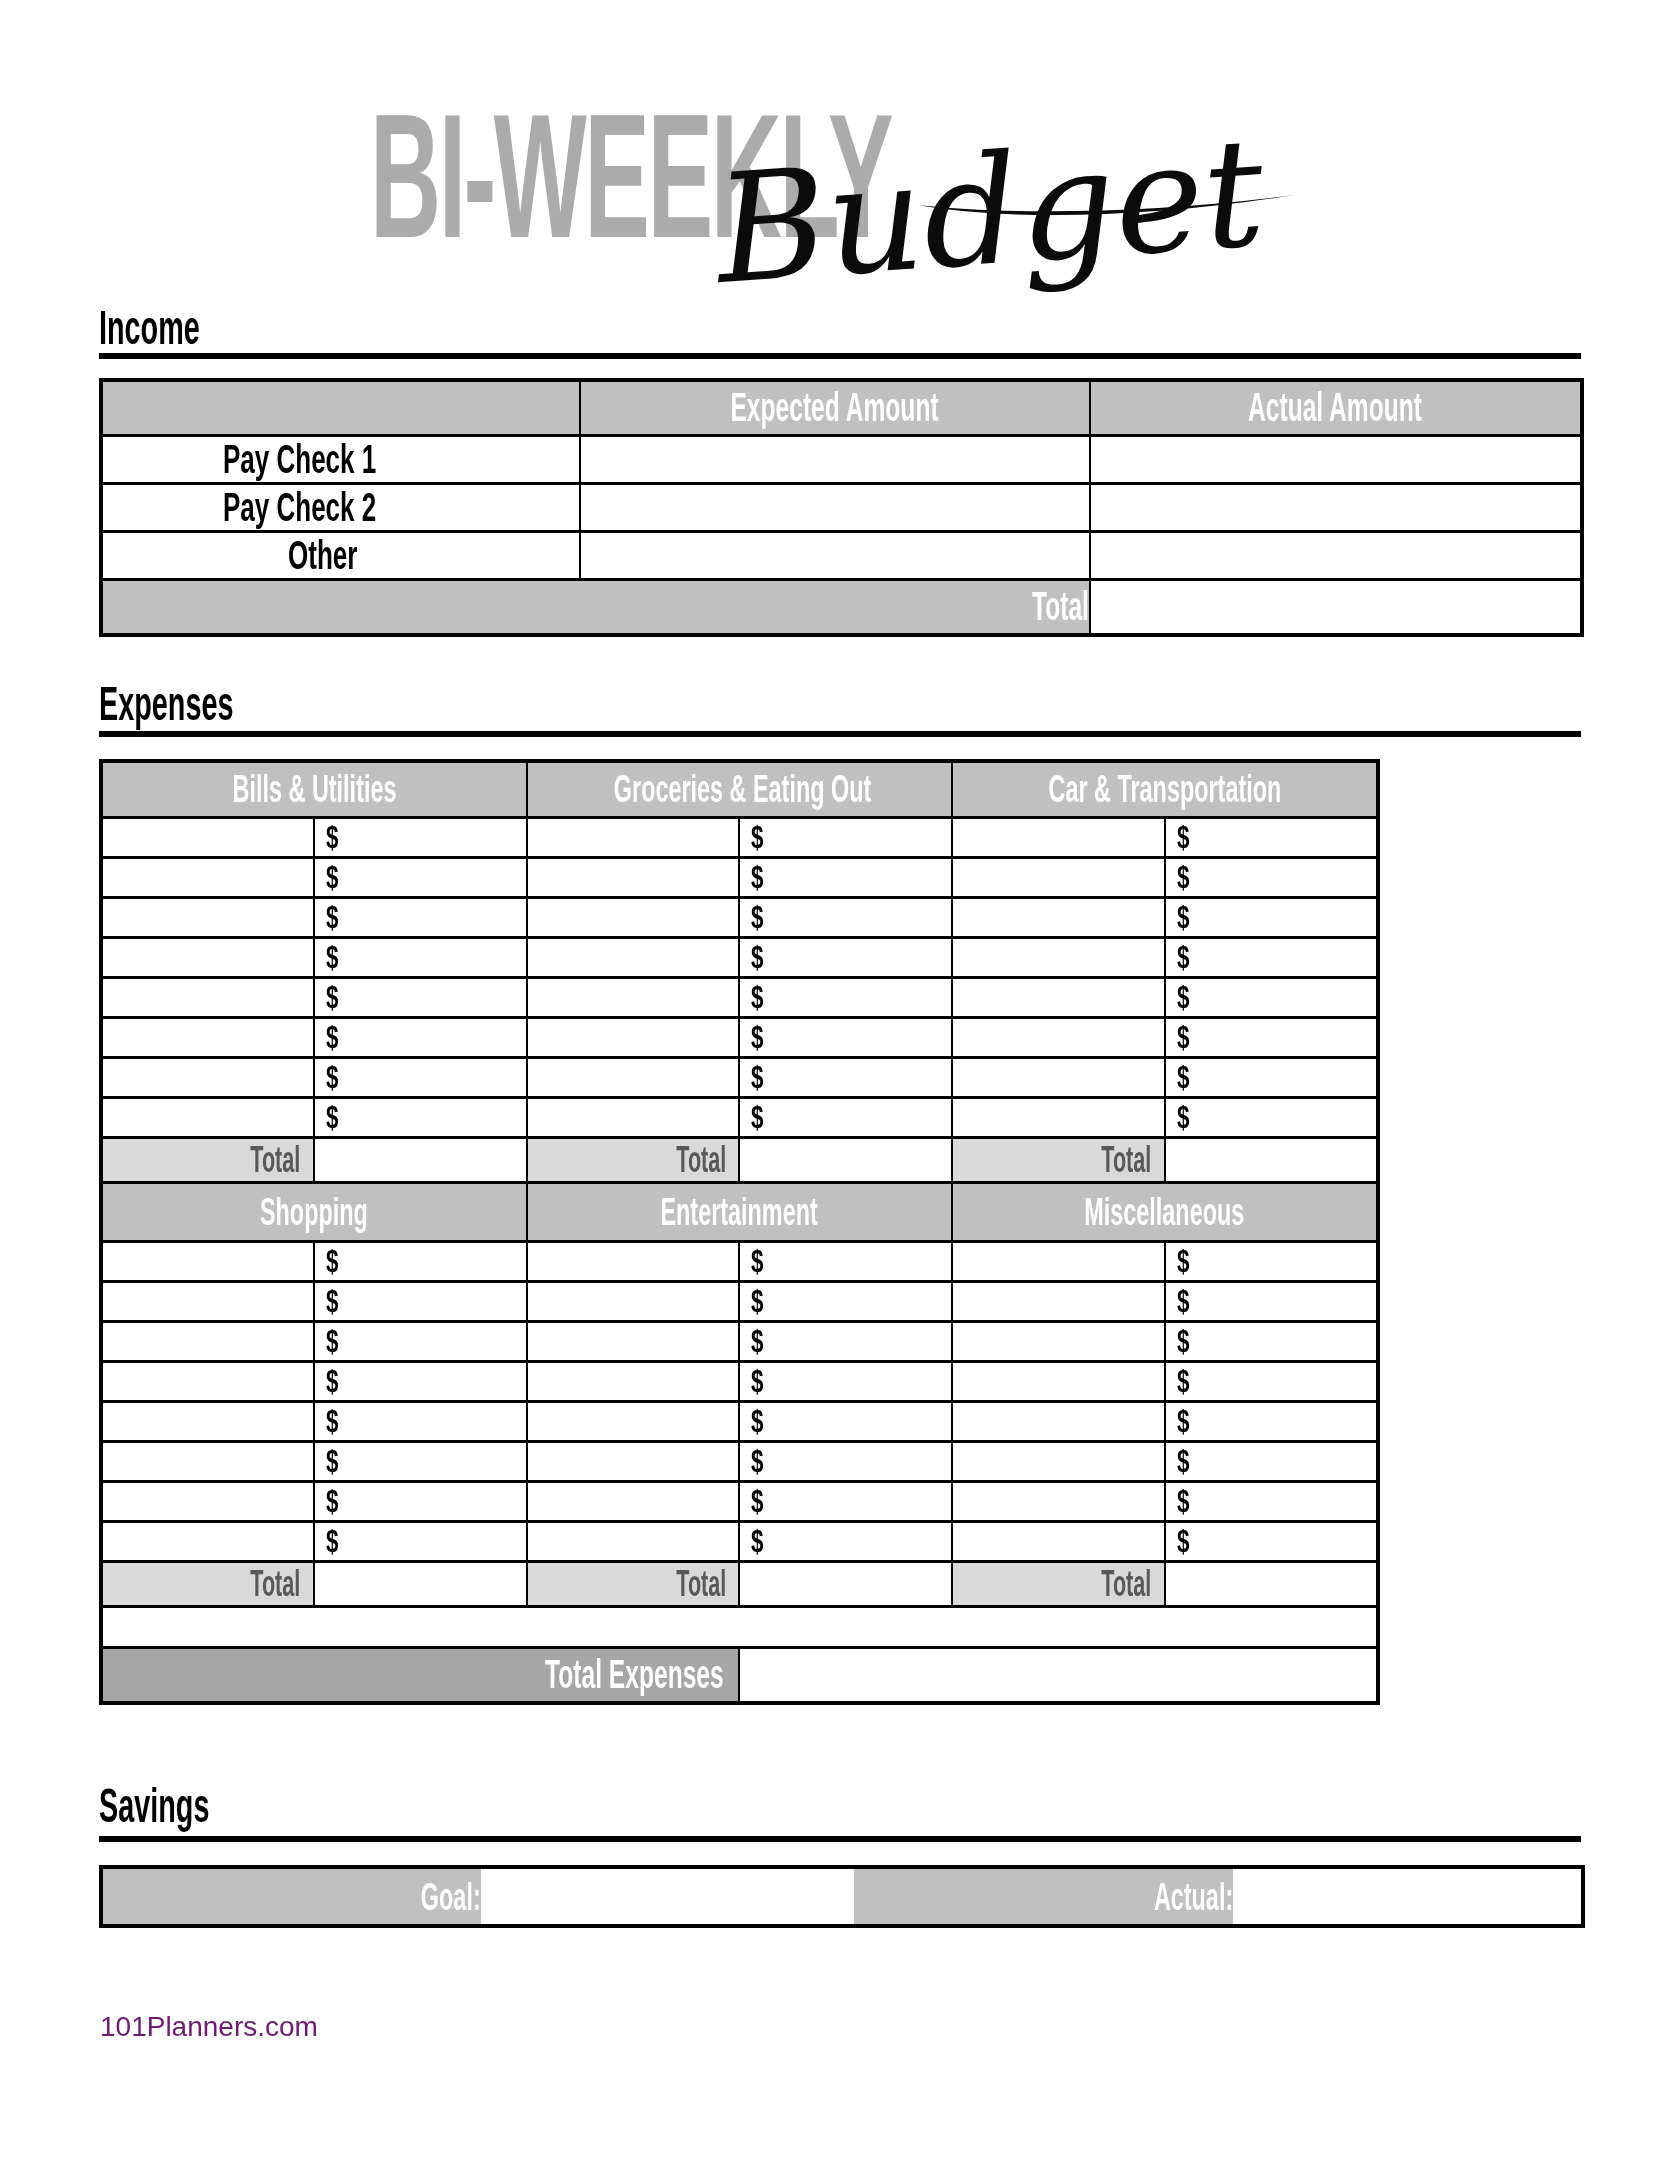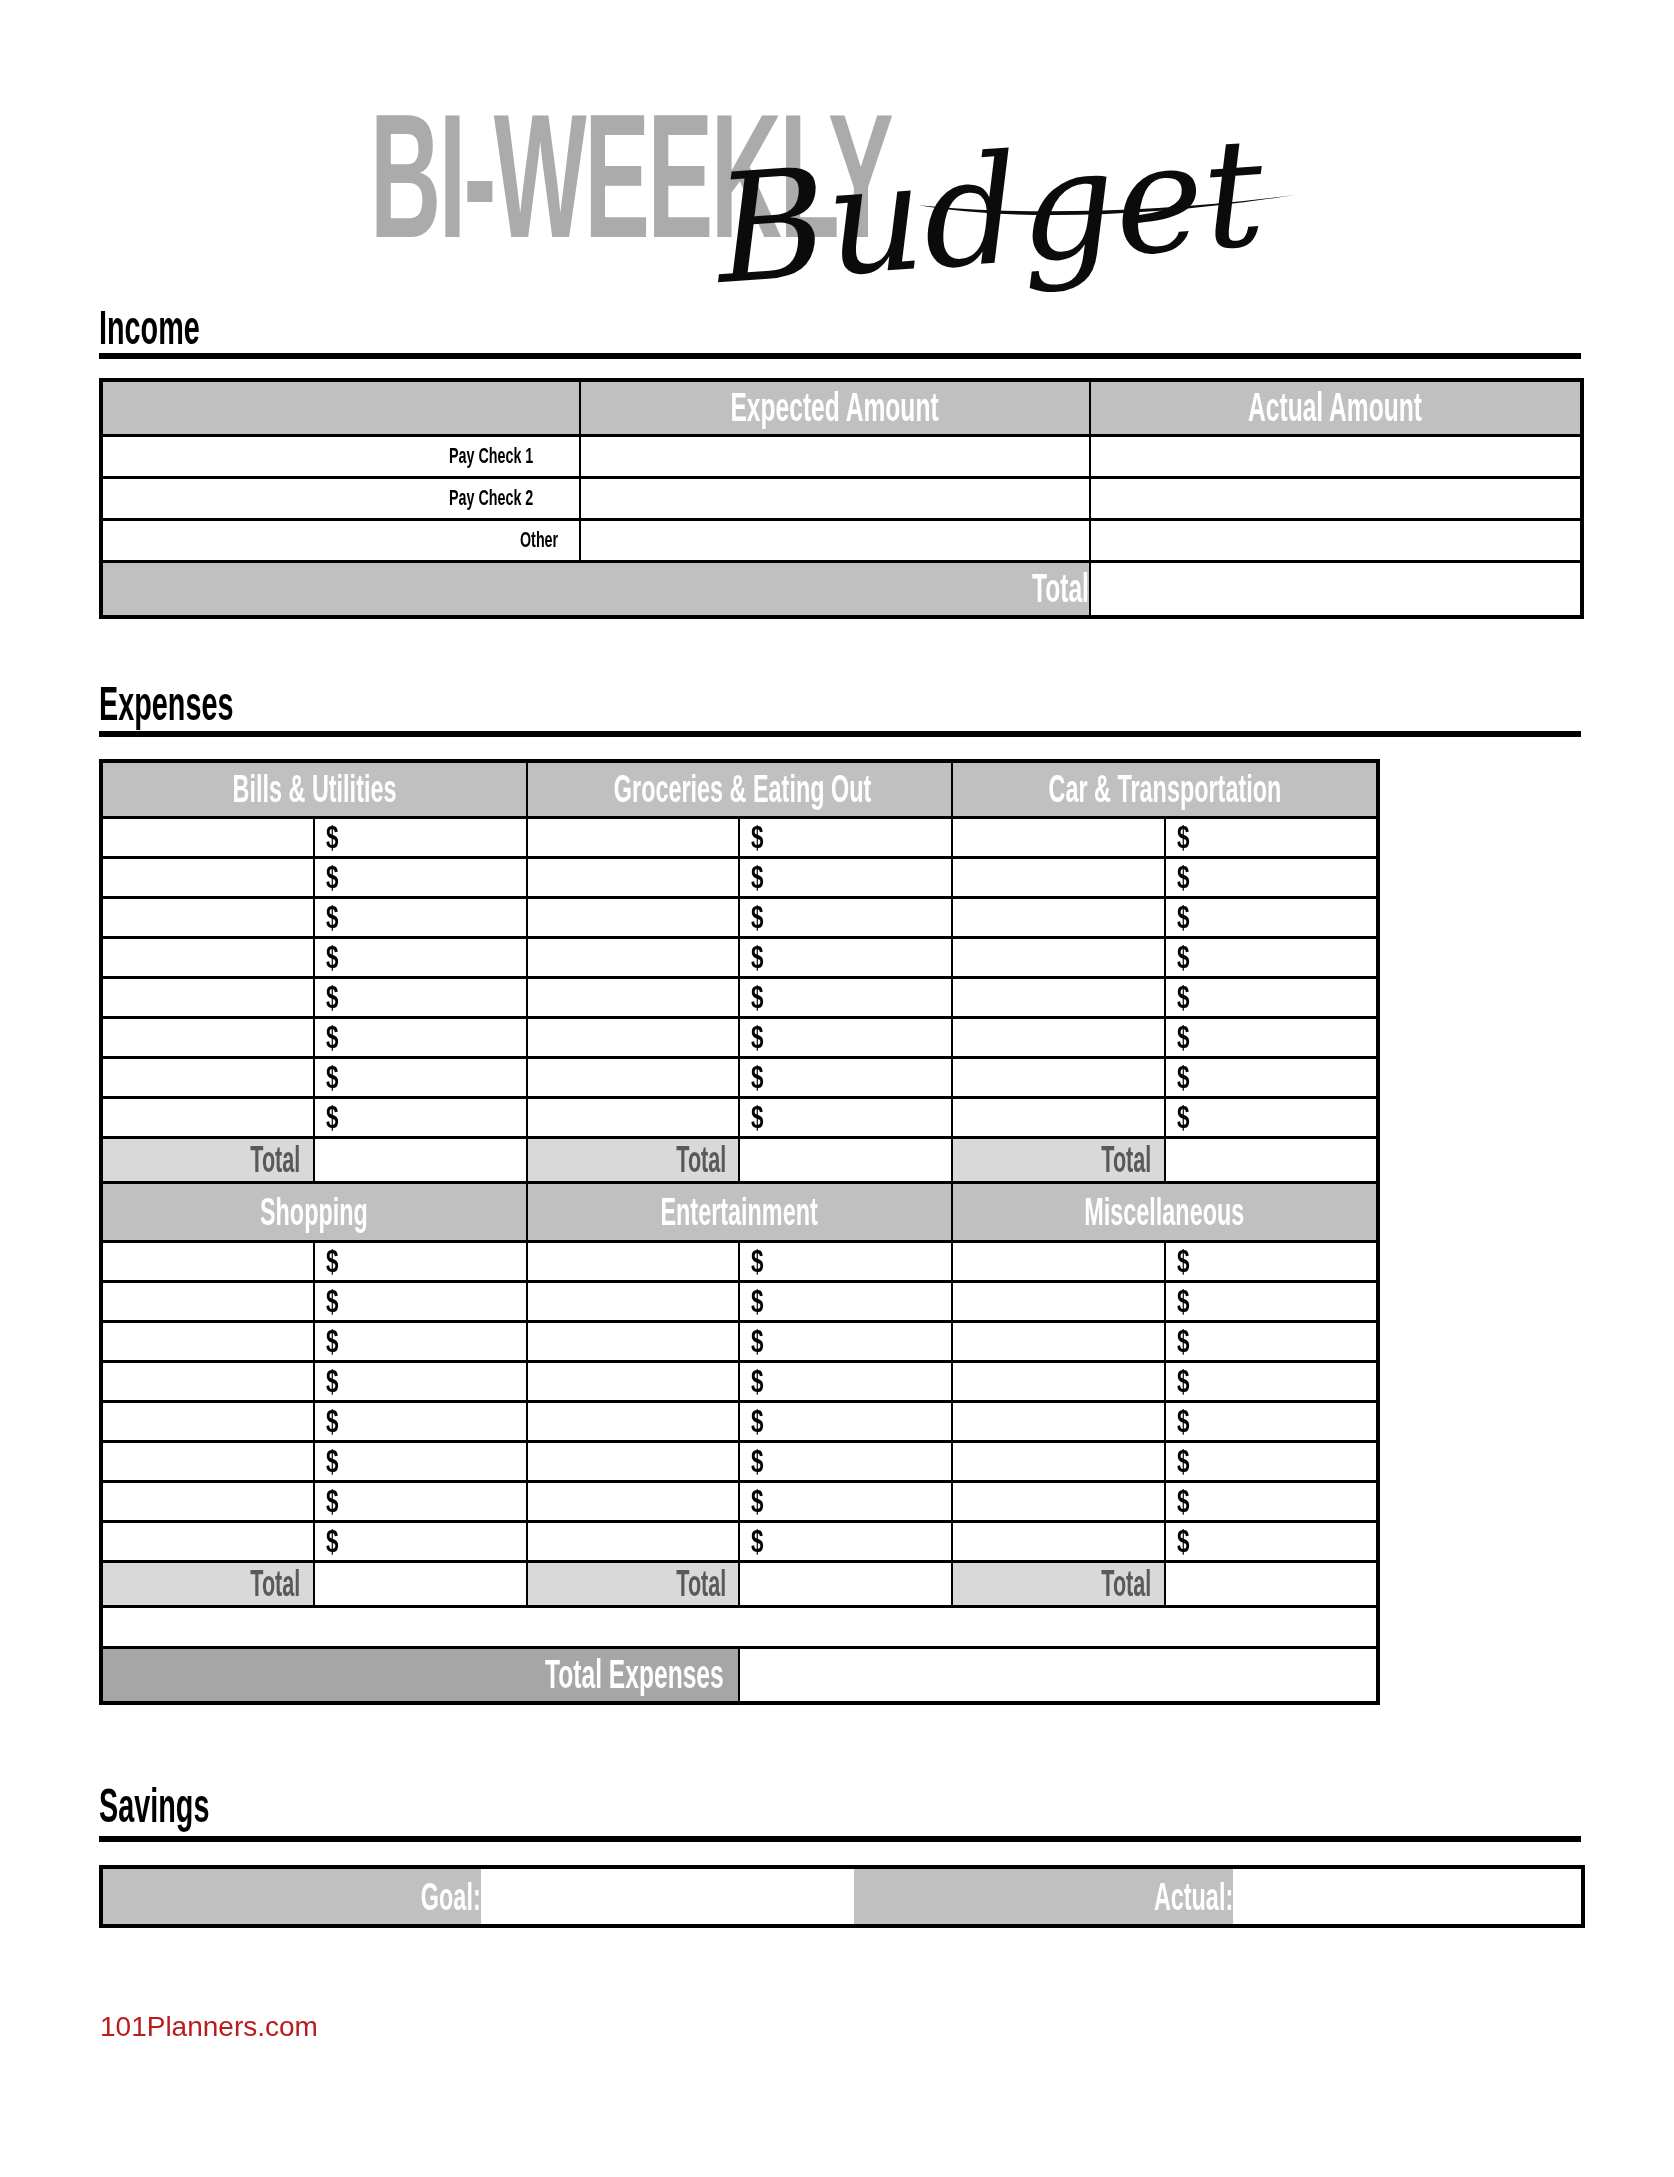--- a/index.html
+++ b/index.html
@@ -41,21 +41,21 @@
   .tbl td, .tbl th { padding:0; vertical-align:middle; }
 
   
   #income-table { left:99px; top:378px; width:1481px; border:4.5px solid #000; }
   #income-table td, #income-table th { border:2.7px solid #000; border-top-width:3.6px; border-bottom-width:3.6px; }
   #income-table tr.hr  { height:55px; }
   #income-table tr.dr  { height:42px; }
   #income-table tr.trt { height:56px; }
   .hdr-bg { background:#c0c0c0; }
   .hdr-text { color:#fff; font-size:41px; }
-  .row-label { text-align:right; padding-left:9px; font-size:22px; }
+  .row-label { text-align:center; padding-left:9px; font-size:40px; }
   .row-label .cx { transform:scaleX(.65); }
   .inc-total { background:#c0c0c0; text-align:right; padding-right:18px; color:#fff; font-size:41px; }
 
   
   #expenses-table { left:99px; top:759px; width:1281px; border:4.5px solid #000; }
   #expenses-table td, #expenses-table th { border:2.7px solid #000; border-top-width:3.6px; border-bottom-width:3.6px; }
   #expenses-table tr.cat   { height:56px; }
   #expenses-table tr.cat2  { height:59px; }
   #expenses-table tr.dr    { height:40px; }
   #expenses-table tr.tot   { height:41px; }
@@ -66,21 +66,21 @@
   td.amt .cx { transform:scaleX(.70); }
   td.tlabel { background:#d9d9d9; text-align:right; padding-right:12.5px; color:#595959; font-size:36px; }
   td.glabel { background:#a6a6a6; text-align:right; padding-right:14.3px; color:#fff; font-size:41px; }
 
   
   #savings-table { left:99px; top:1865px; width:1481px; border:4.5px solid #000; }
   #savings-table td { border:none; height:59px; }
   td.sg { background:#c0c0c0; text-align:right; color:#fff; font-size:39px; }
 
   
-  .footer { position:absolute; left:100px; top:2011px; font-size:28px; color:#b91c1c; }
+  .footer { position:absolute; left:100px; top:2011px; font-size:28px; color:#701a75; }
 </style>
 </head>
 <body>
 
 <div class="page">
 
   <div class="title-block"><span class="cx ol" style="transform:scaleX(.56)">BI-WEEKLY</span></div>
   <div class="title-script">Budget</div>
   <svg class="title-swash" width="394" height="39" viewBox="0 0 440 44">
     <path d="M4,24 C110,42 270,38 430,12 C 280,32 120,36 4,24 Z" fill="#0b0b0b"></path>

